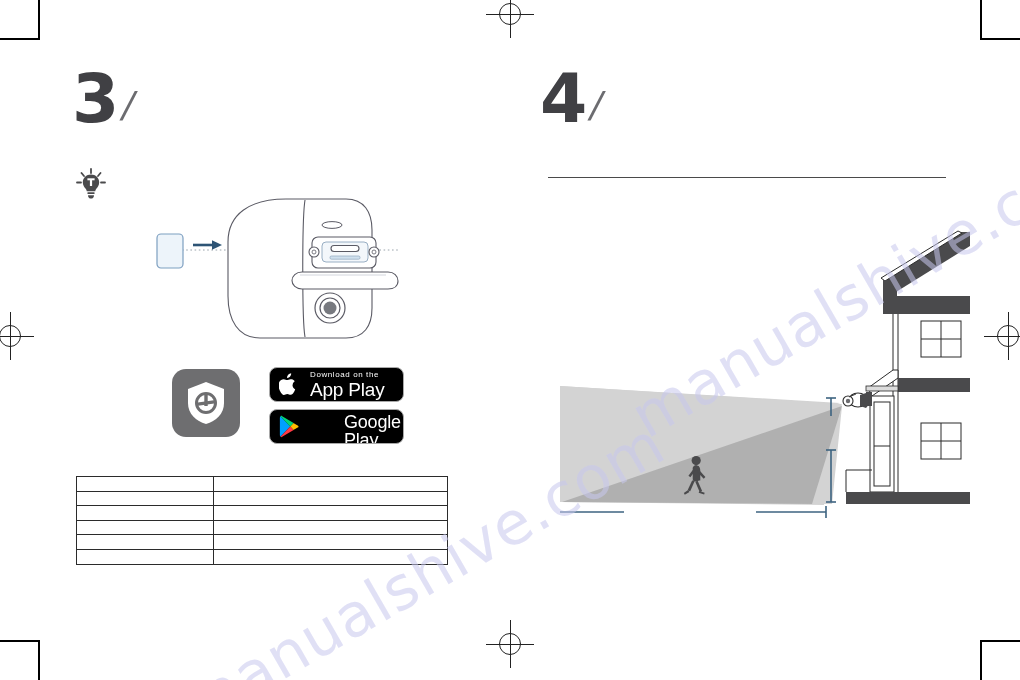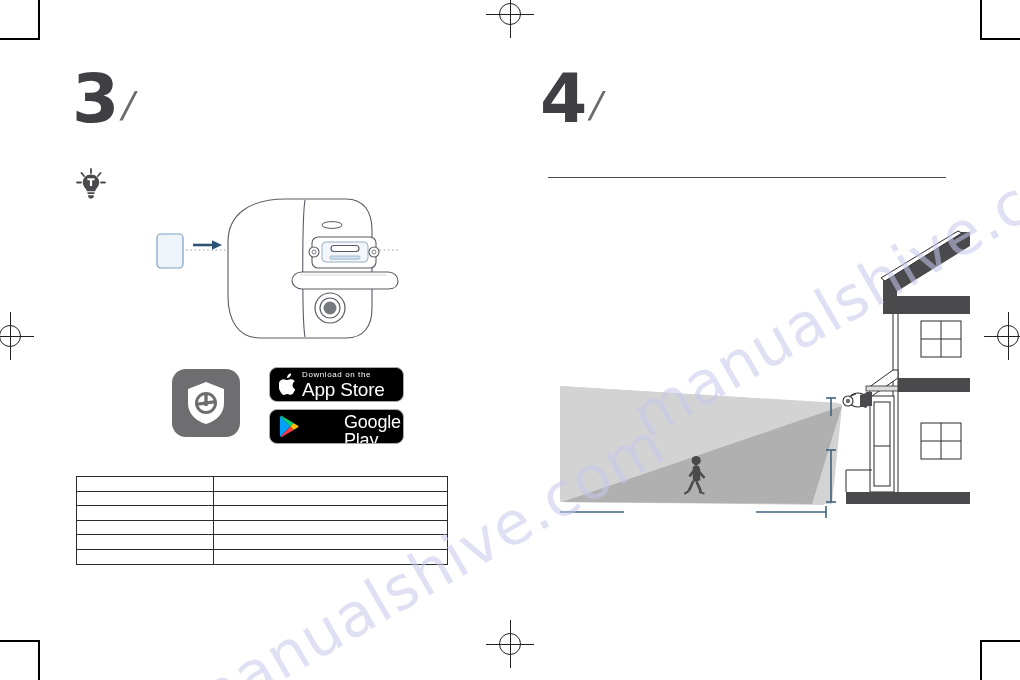--- a/index.html
+++ b/index.html
@@ -217,30 +217,30 @@
     <svg width="42" height="46" viewBox="0 0 42 46">
       <path d="M21 2 L39 9 V23 C39 34 31 41 21 44 C11 41 3 34 3 23 V9 Z" fill="#ffffff"></path>
       <g transform="translate(21,23)">
         <circle cx="0" cy="0" r="9.5" fill="none" stroke="#6e6e70" stroke-width="3"></circle>
         <rect x="-10" y="-1.6" width="20" height="3.2" fill="#6e6e70" transform="rotate(-8)"></rect>
         <rect x="-1.7" y="-10" width="3.4" height="13" fill="#6e6e70"></rect>
       </g>
     </svg>
   </div>
 
-  <div class="badge" style="left:269px;top:367px;width:115px;height:33px;padding:0 9px;gap:4px;">
+  <div class="badge" style="left:269px;top:367px;width:115px;height:33px;padding:0 9px;gap:12px;">
     <span class="glyph">
       <svg width="19" height="23" viewBox="0 0 19 23">
         <path d="M13.6 12.1c0-2.6 2.1-3.8 2.2-3.9-1.2-1.8-3.1-2-3.8-2-1.6-.2-3.1.9-3.9.9-.8 0-2.1-.9-3.4-.9-1.8 0-3.4 1-4.3 2.6-1.8 3.2-.5 7.9 1.3 10.5.9 1.3 1.9 2.7 3.2 2.6 1.3-.05 1.8-.85 3.4-.85s2 .85 3.4.8c1.4-.02 2.3-1.3 3.1-2.6.98-1.5 1.4-2.95 1.4-3.02-.03-.02-2.7-1.05-2.7-4.2z" fill="#fff"></path>
         <path d="M11.1 3.5c.7-.85 1.2-2.03 1.05-3.2-1.02.04-2.25.68-2.98 1.53-.65.75-1.23 1.95-1.07 3.1 1.14.09 2.3-.58 3-1.43z" fill="#fff"></path>
       </svg>
     </span>
     <span class="txt">
       <span class="small">Download on the</span>
-      <span class="big">App Store</span>
+      <span class="big">App Play</span>
     </span>
   </div>
 
   <div class="badge" style="left:269px;top:409px;width:115px;height:33px;padding:0 9px;gap:7px;">
     <span class="glyph">
       <svg width="21" height="23" viewBox="0 0 21 23">
         <path d="M1.5 1.2 C1.1 1.6 .9 2.2 .9 3 V20 C.9 20.8 1.1 21.4 1.5 21.8 L11.2 11.6 V11.4 Z" fill="#00a0ff"></path>
         <path d="M14.5 15 L11.2 11.6 V11.4 L14.5 8 L14.8 8.2 L18.7 10.4 C19.8 11 19.8 12 18.7 12.6 L14.8 14.8 Z" fill="#ffbc00"></path>
         <path d="M14.6 14.9 L11.2 11.5 L1.5 21.8 C1.9 22.2 2.5 22.25 3.2 21.85 Z" fill="#ff3a44"></path>
         <path d="M14.6 8.1 L3.2 1.15 C2.5 .75 1.9 .8 1.5 1.2 L11.2 11.5 Z" fill="#00d578"></path>

